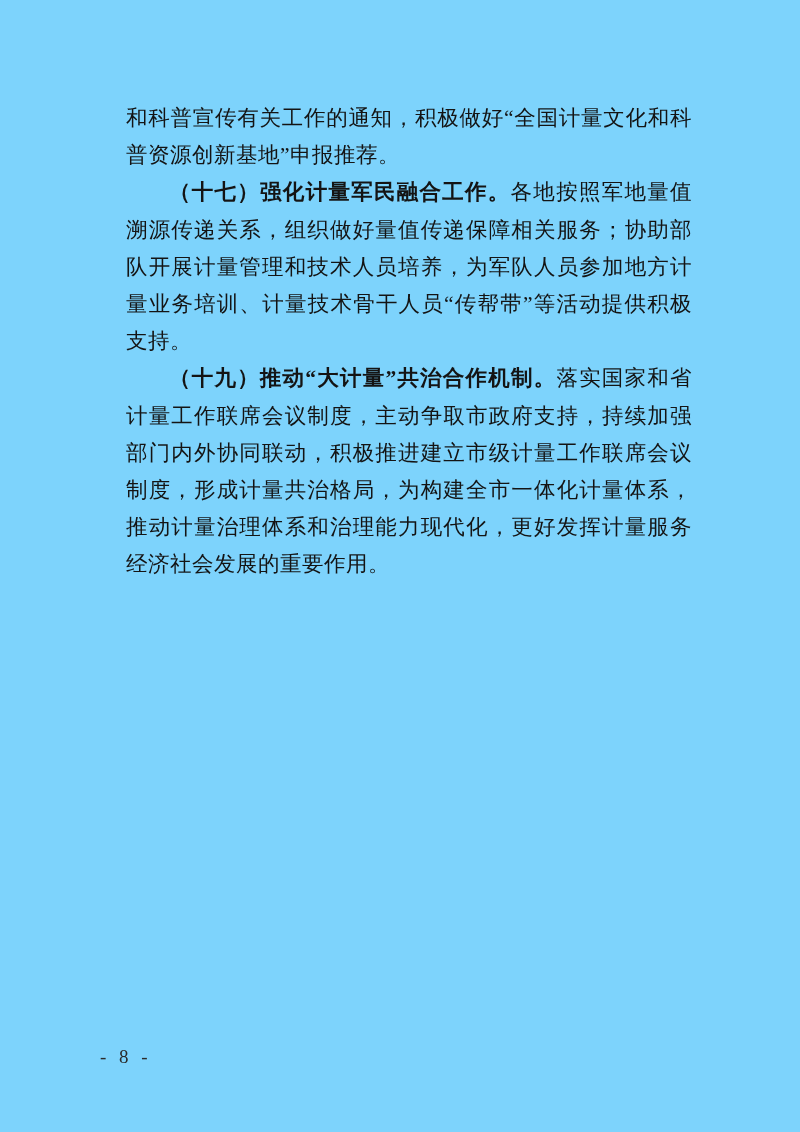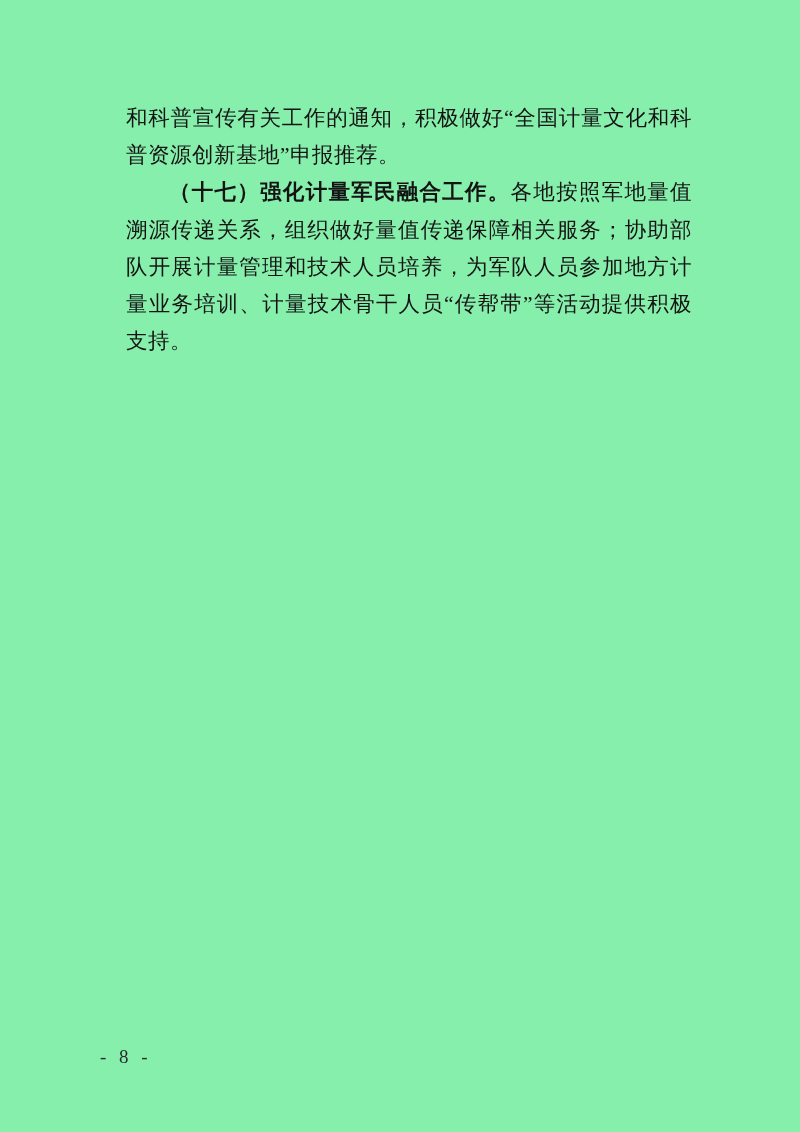--- a/index.html
+++ b/index.html
@@ -12,21 +12,21 @@
     background: #ffffff;
     position: relative;
     overflow: hidden;
     font-family: "Liberation Serif", "DejaVu Serif", serif;
   }
   .page {
     position: absolute;
     left: 0; top: 0;
     width: 800px;
     height: 1132px;
-    background: #86efac;
+    background: #7dd3fc;
   }
   .doc-body {
     position: absolute;
     left: 126px;
     top: 100px;
     width: 566px;
     font-size: 21.5px;
     line-height: 37.2px;
     color: #141414;
     text-align: justify;
@@ -57,15 +57,16 @@
     font-family: "Liberation Serif", "DejaVu Serif", serif;
   }
 </style>
 </head>
 <body>
 
 <div class="page">
   <div class="doc-body">
       <p class="para"><span class="run">和科普宣传有关工作的通知，积极做好“全国计量文化和科普资源创新基地”申报推荐。</span></p>
       <p class="para indent"><span class="run-bold">（十七）强化计量军民融合工作。</span><span class="run">各地按照军地量值溯源传递关系，组织做好量值传递保障相关服务；协助部队开展计量管理和技术人员培养，为军队人员参加地方计量业务培训、计量技术骨干人员“传帮带”等活动提供积极支持。</span></p>
+      <p class="para indent"><span class="run-bold">（十九）推动“大计量”共治合作机制。</span><span class="run">落实国家和省计量工作联席会议制度，主动争取市政府支持，持续加强部门内外协同联动，积极推进建立市级计量工作联席会议制度，形成计量共治格局，为构建全市一体化计量体系，推动计量治理体系和治理能力现代化，更好发挥计量服务经济社会发展的重要作用。</span></p>
     </div>
   <div class="page-number">- 8 -</div>
 </div>
 
 </body></html>

